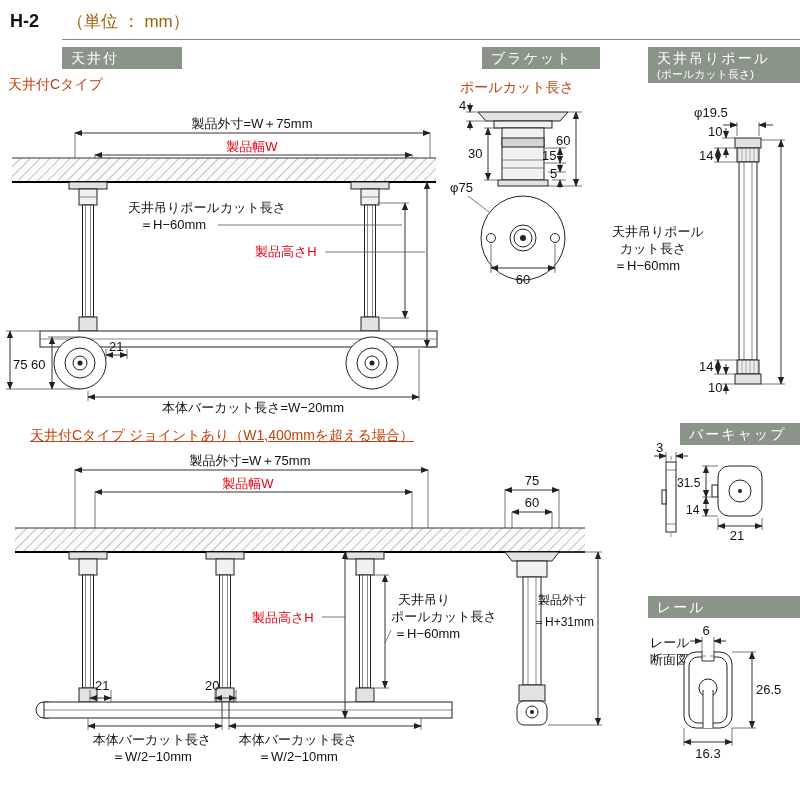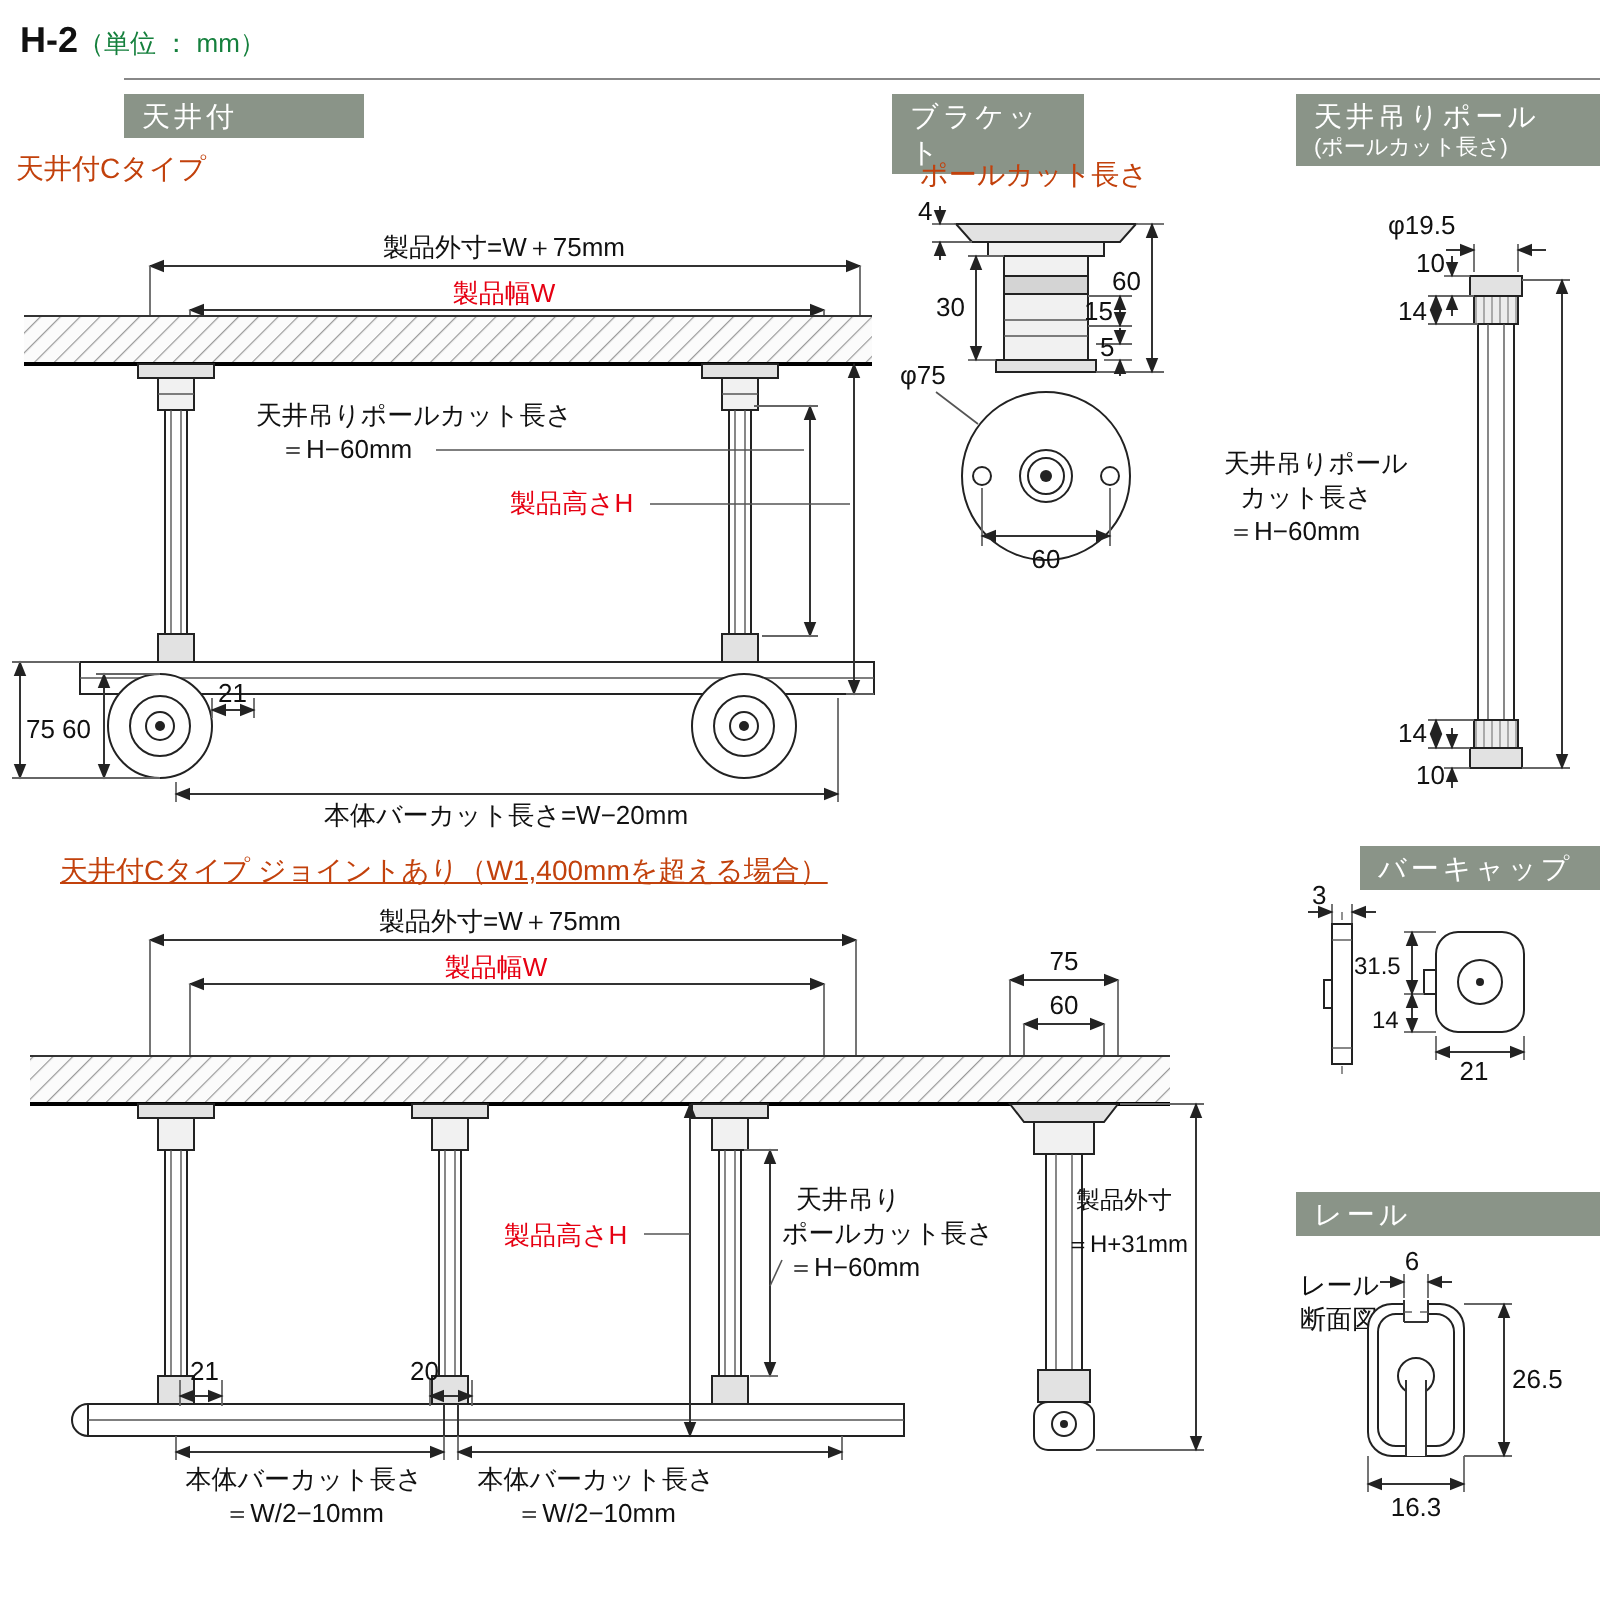--- a/index.html
+++ b/index.html
@@ -1,21 +1,21 @@
 <!DOCTYPE html>
 <html><head>
 <meta charset="utf-8">
 <style>
   *{margin:0;padding:0;box-sizing:border-box}
   html,body{width:800px;height:800px;background:#fff;font-family:"Liberation Sans","DejaVu Sans",sans-serif;color:#111}
   #page{position:relative;width:800px;height:800px;overflow:hidden;background:#fff}
-  .hdr{position:absolute;top:10px;left:10px;display:flex;align-items:baseline;gap:0;z-index:3}
+  .hdr{position:absolute;top:10px;left:10px;display:flex;align-items:baseline;gap:28px;z-index:3}
   .hdr .code{font-size:18px;font-weight:bold}
   .hdr .ttl{font-size:18px;font-weight:bold;letter-spacing:1px}
-  .hdr .unit{font-size:13px;color:#15803d}
+  .hdr .unit{font-size:17px;color:#a16207}
   .rule{position:absolute;top:39px;left:62px;right:0;height:1px;background:#888;z-index:3}
   .badge{position:absolute;background:#8a9488;color:#fff;font-size:14px;line-height:18px;padding:2px 6px 2px 9px;letter-spacing:2px;z-index:3}
   .badge .s2{display:block;font-size:11px;letter-spacing:0;line-height:14px}
   .sub{position:absolute;font-size:14px;color:#c2410c;z-index:3;white-space:nowrap}
   svg{position:absolute;top:0;left:0;z-index:1}
   .dim{stroke:#333;stroke-width:1;fill:none}
   .ext{stroke:#666;stroke-width:.9;fill:none}
   .ldr{stroke:#555;stroke-width:.8;fill:none}
   .edge{stroke:#333;stroke-width:1}
   .edge2{stroke:#000;stroke-width:2}
@@ -390,21 +390,21 @@
     </g>
   </svg>
 
   <div class="hdr">
     <span class="code">H-2</span>
     <span class="unit">（単位 ： mm）</span>
   </div>
   <div class="rule"></div>
 
   <div class="badge" style="left:62px;top:47px;width:120px;">天井付</div>
-  <div class="badge" style="left:446px;top:47px;width:96px;">ブラケット</div>
+  <div class="badge" style="left:482px;top:47px;width:118px;">ブラケット</div>
   <div class="badge" style="left:648px;top:47px;width:152px;">
     <span>天井吊りポール</span>
     <span class="s2">(ポールカット長さ)</span>
   </div>
   <div class="badge" style="left:648px;top:423px;width:131px;margin-left:32px;">バーキャップ</div>
   <div class="badge" style="left:648px;top:596px;width:152px;">レール</div>
 
   <div class="sub" style="left:8px;top:76px;">天井付Cタイプ</div>
   <div class="sub" style="left:460px;top:79px;">ポールカット長さ</div>
   <div class="sub" style="left:30px;top:427px;text-decoration:underline;">天井付Cタイプ ジョイントあり（W1,400mmを超える場合）</div>

